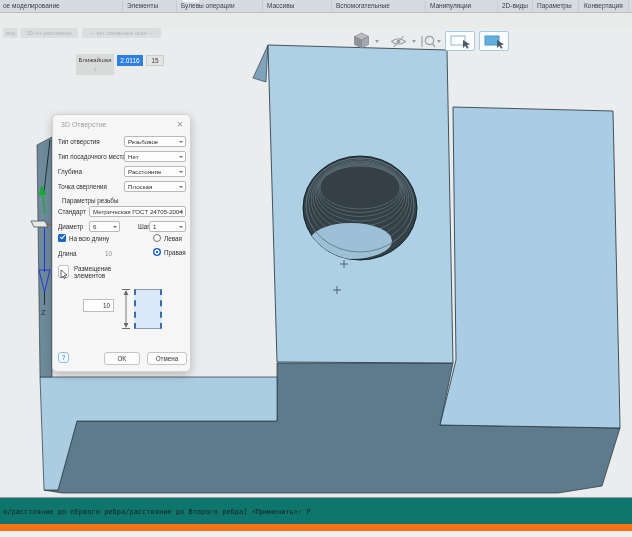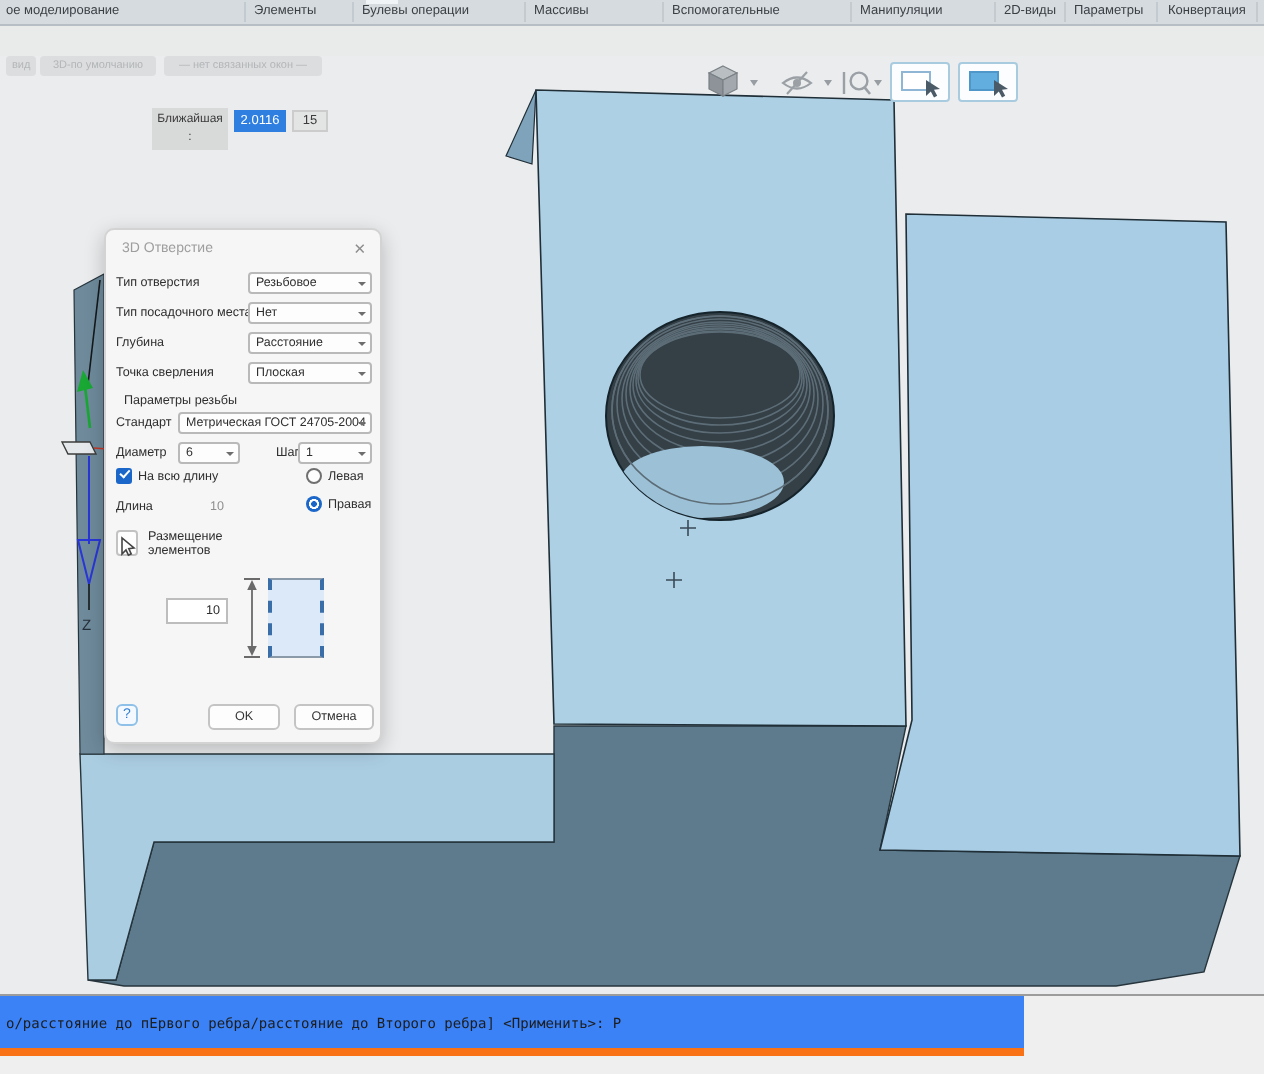--- a/index.html
+++ b/index.html
@@ -59,21 +59,21 @@
              text-align:right;padding:0 3px;box-sizing:border-box;line-height:11px;}
   .thread-rect{position:absolute;background:#dbe9f8;border-top:1px solid #8a9aa8;border-bottom:1px solid #8a9aa8;
                border-left:2px dashed #3a6ea8;border-right:2px dashed #3a6ea8;box-sizing:border-box;}
   .btn{position:absolute;height:13px;background:#fdfdfd;border:1px solid #c4c4c4;border-radius:3px;
        font-size:6.3px;line-height:11px;text-align:center;color:#333;box-sizing:border-box;}
   .help-btn{position:absolute;width:11px;height:11px;background:#f3f9fe;border:1px solid #8fc0e8;border-radius:3px;
             color:#2e7cd6;font-size:7px;line-height:10px;text-align:center;box-sizing:border-box;}
 
   
   .statusbar{position:absolute;top:497px;left:0;width:632px;height:40px;background:#efefef;border-top:1px solid #9c9c9c;}
-  .status-line{position:absolute;top:0;left:0;width:512px;height:26px;background:#3b82f6;border-bottom:4px solid #f97316;}
+  .status-line{position:absolute;top:0;left:0;width:632px;height:26px;background:#0f766e;border-bottom:7px solid #f97316;}
   .status-text{position:absolute;left:3px;top:10px;font-family:"DejaVu Sans Mono",monospace;font-size:7px;color:#1d1d1d;white-space:nowrap;}
 </style>
 </head>
 <body>
 
 <div class="menubar">
   <div class="tab-notch"></div>
   <span class="menu-item" style="left:3px">ое моделирование</span>
   <span class="menu-item" style="left:127px">Элементы</span>
   <span class="menu-item" style="left:181px">Булевы операции</span>

